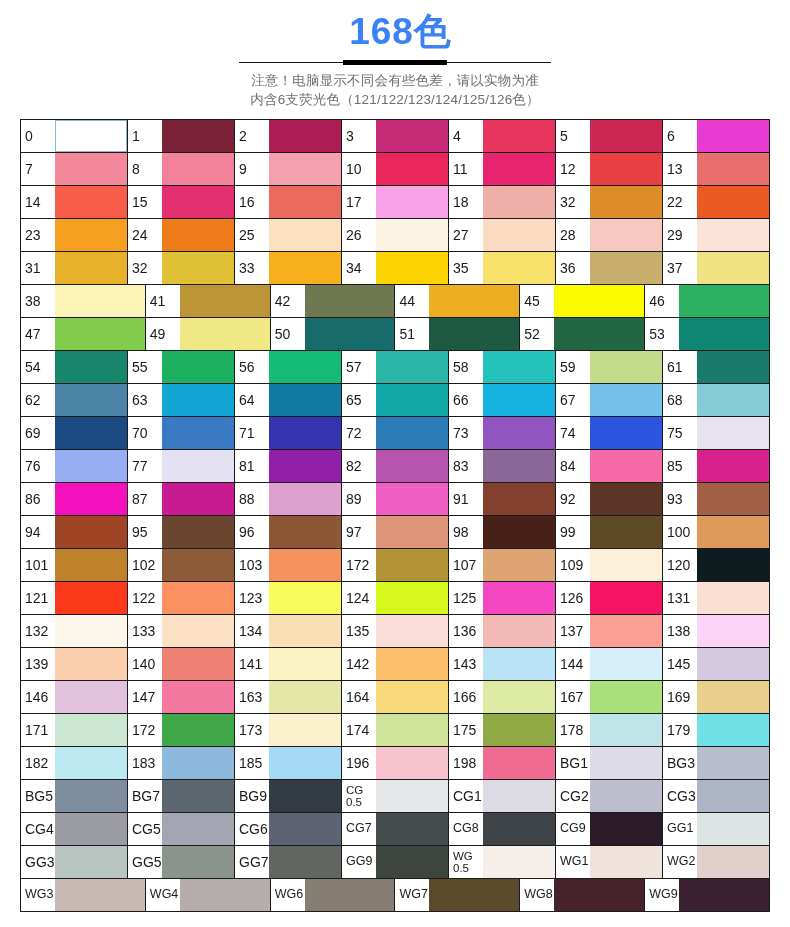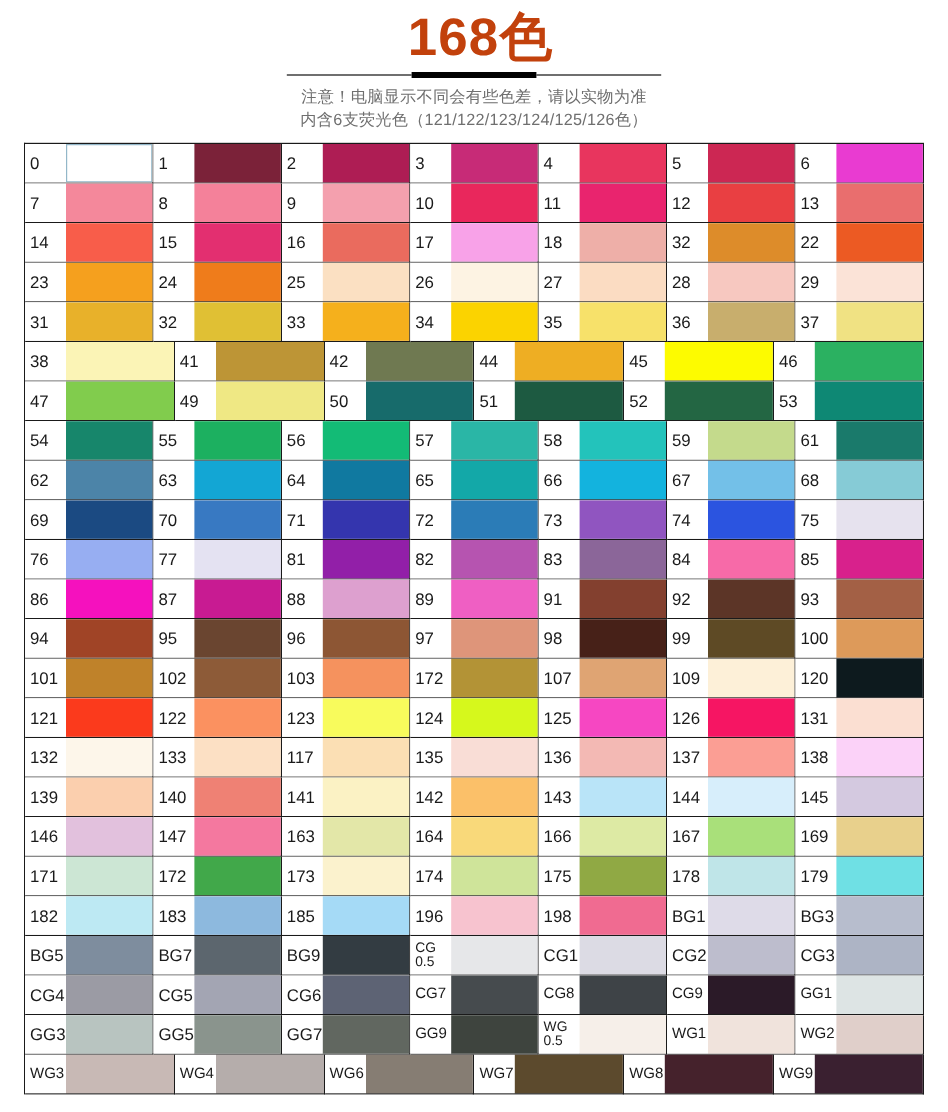--- a/index.html
+++ b/index.html
@@ -16,23 +16,23 @@
   }
 
   
   .header {
     width: 790px;
     padding-top: 6px;
     text-align: center;
   }
   .title {
     font-family: "Liberation Sans", "DejaVu Sans", sans-serif;
-    font-size: 44px;
+    font-size: 37px;
     font-weight: bold;
-    color: #c2410c;
+    color: #3b82f6;
     letter-spacing: 1px;
     line-height: 52px;
     margin: 0;
     padding-left: 11px;
   }
   .title-rule-wrap {
     display: flex;
     justify-content: center;
     align-items: center;
     margin-top: 2px;
@@ -566,21 +566,21 @@
     <div class="row">
       <div class="cell">
         <div class="cell-label">132</div>
         <div class="cell-swatch" style="background: rgb(253, 246, 234);"></div>
       </div>
       <div class="cell">
         <div class="cell-label">133</div>
         <div class="cell-swatch" style="background: rgb(252, 224, 196);"></div>
       </div>
       <div class="cell">
-        <div class="cell-label">117</div>
+        <div class="cell-label">134</div>
         <div class="cell-swatch" style="background: rgb(251, 223, 180);"></div>
       </div>
       <div class="cell">
         <div class="cell-label">135</div>
         <div class="cell-swatch" style="background: rgb(249, 221, 214);"></div>
       </div>
       <div class="cell">
         <div class="cell-label">136</div>
         <div class="cell-swatch" style="background: rgb(243, 185, 180);"></div>
       </div>

